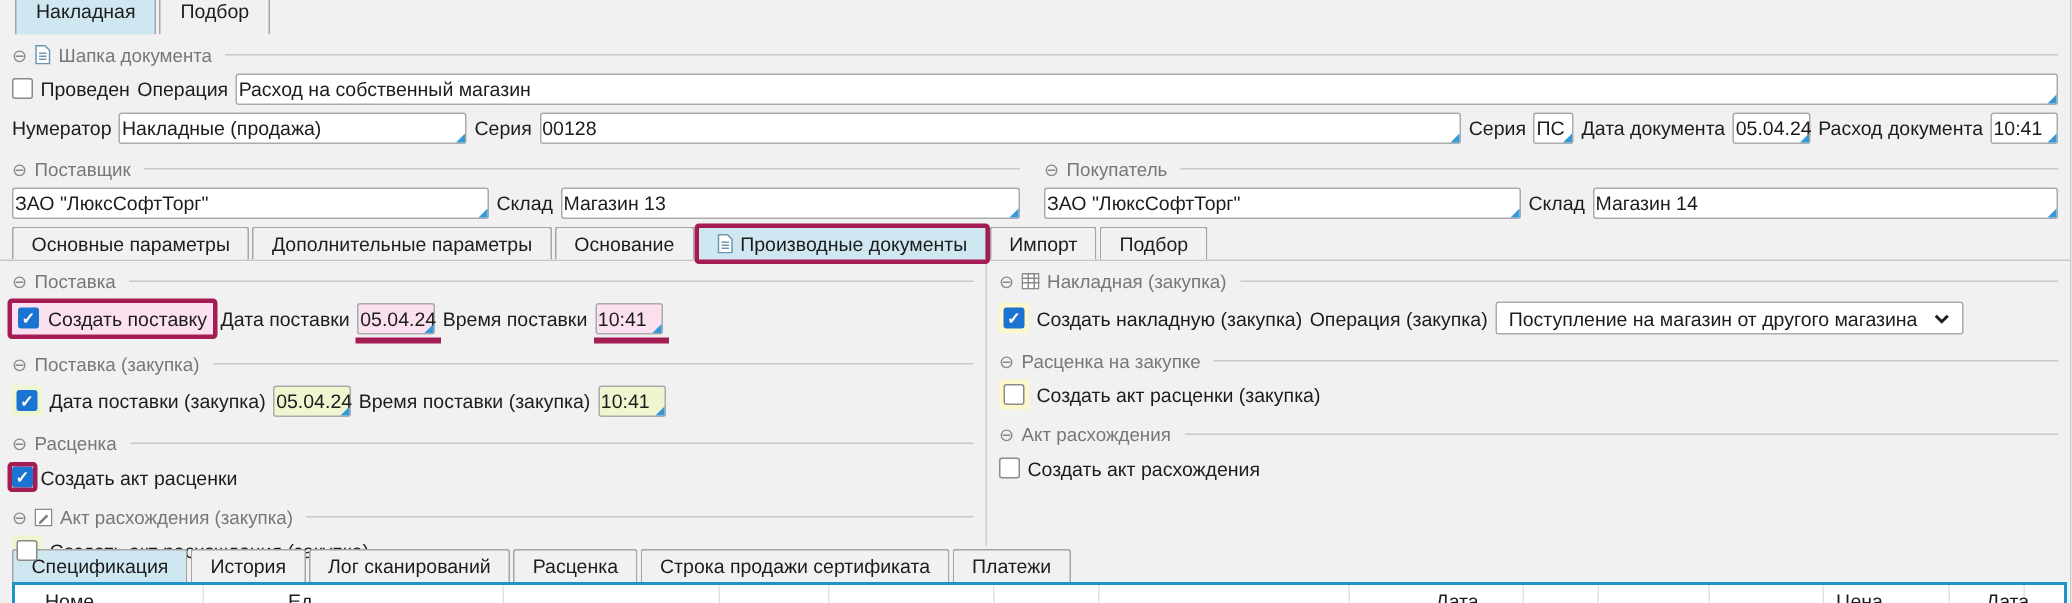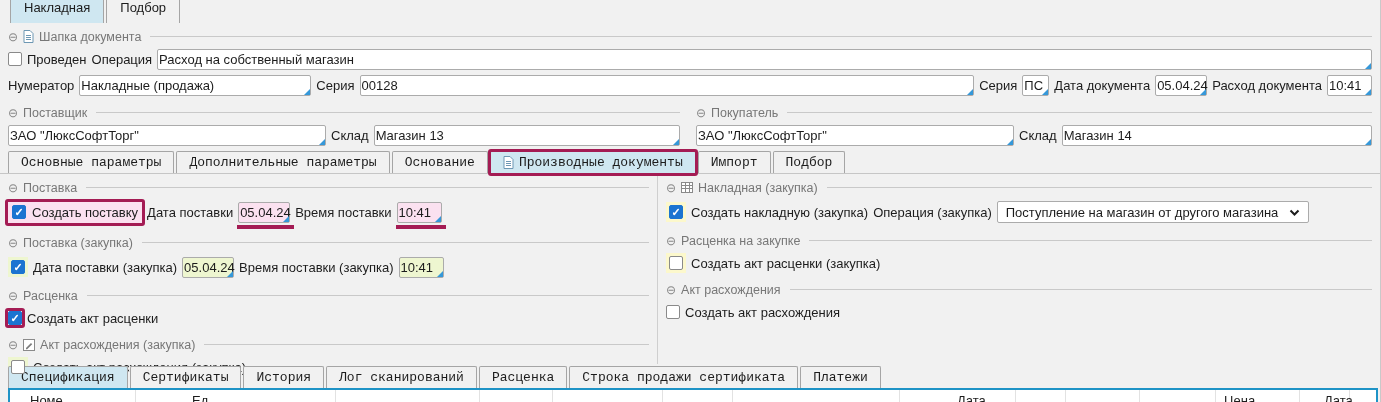--- a/index.html
+++ b/index.html
@@ -9,21 +9,21 @@
          border-right:1px solid #c9c9c9; overflow:hidden; font-size:13px; color:#1c1c1c; }
 
   
   .toptabs { display:flex; align-items:flex-end; gap:2px; height:23px; padding-left:10px; }
   .ttab { height:33px; padding:0 13px; display:flex; align-items:center;
           background:#f1f1f1; border:1px solid #a5a5a5; border-bottom:none;
           border-radius:2px 2px 0 0; cursor:default; }
   .ttab.active { background:var(--active-tab-bg,#cfe7f1); }
 
   .tabbar { display:flex; align-items:flex-end; gap:2px; height:25px; padding-left:8px;
-            border-bottom:1px solid #c6c6c6;font-family:Liberation Mono, monospace; }
+            border-bottom:1px solid #c6c6c6; }
   .ptab { height:22px; padding:0 12px; display:flex; align-items:center; gap:5px;
           background:#f1f1f1; border:1px solid #a5a5a5; border-bottom:none;
           border-radius:2px 2px 0 0; white-space:nowrap; }
   .ptab.active { background:var(--active-tab-bg,#cfe7f1); }
 
   
   .grp { display:flex; align-items:center; gap:5px; height:15px; margin-top:6px;
          padding-left:8px; color:#777; font-size:12.5px; white-space:nowrap; }
   .collapse { font-size:12px; color:#8a8a8a; line-height:1; }
   .gline { flex:1; height:1px; background:#c9c9c9; margin:0 8px 0 4px; }
@@ -316,21 +316,20 @@
       </div>
       <div class="row">
         <span class="cb"></span>
         <span class="lbl">Создать акт расхождения</span>
       </div>
     </div>
   </div>
 
   <div class="tabbar" style="height:24px;border-bottom:none">
     <div class="ptab active">Спецификация</div>
-    <div class="ptab">Сертификаты</div>
     <div class="ptab">История</div>
     <div class="ptab">Лог сканирований</div>
     <div class="ptab">Расценка</div>
     <div class="ptab">Строка продажи сертификата</div>
     <div class="ptab">Платежи</div>
   </div>
 
   <div class="spec-table">
     <div class="vsep" style="left:125px"></div>
     <div class="vsep" style="left:325px"></div>

